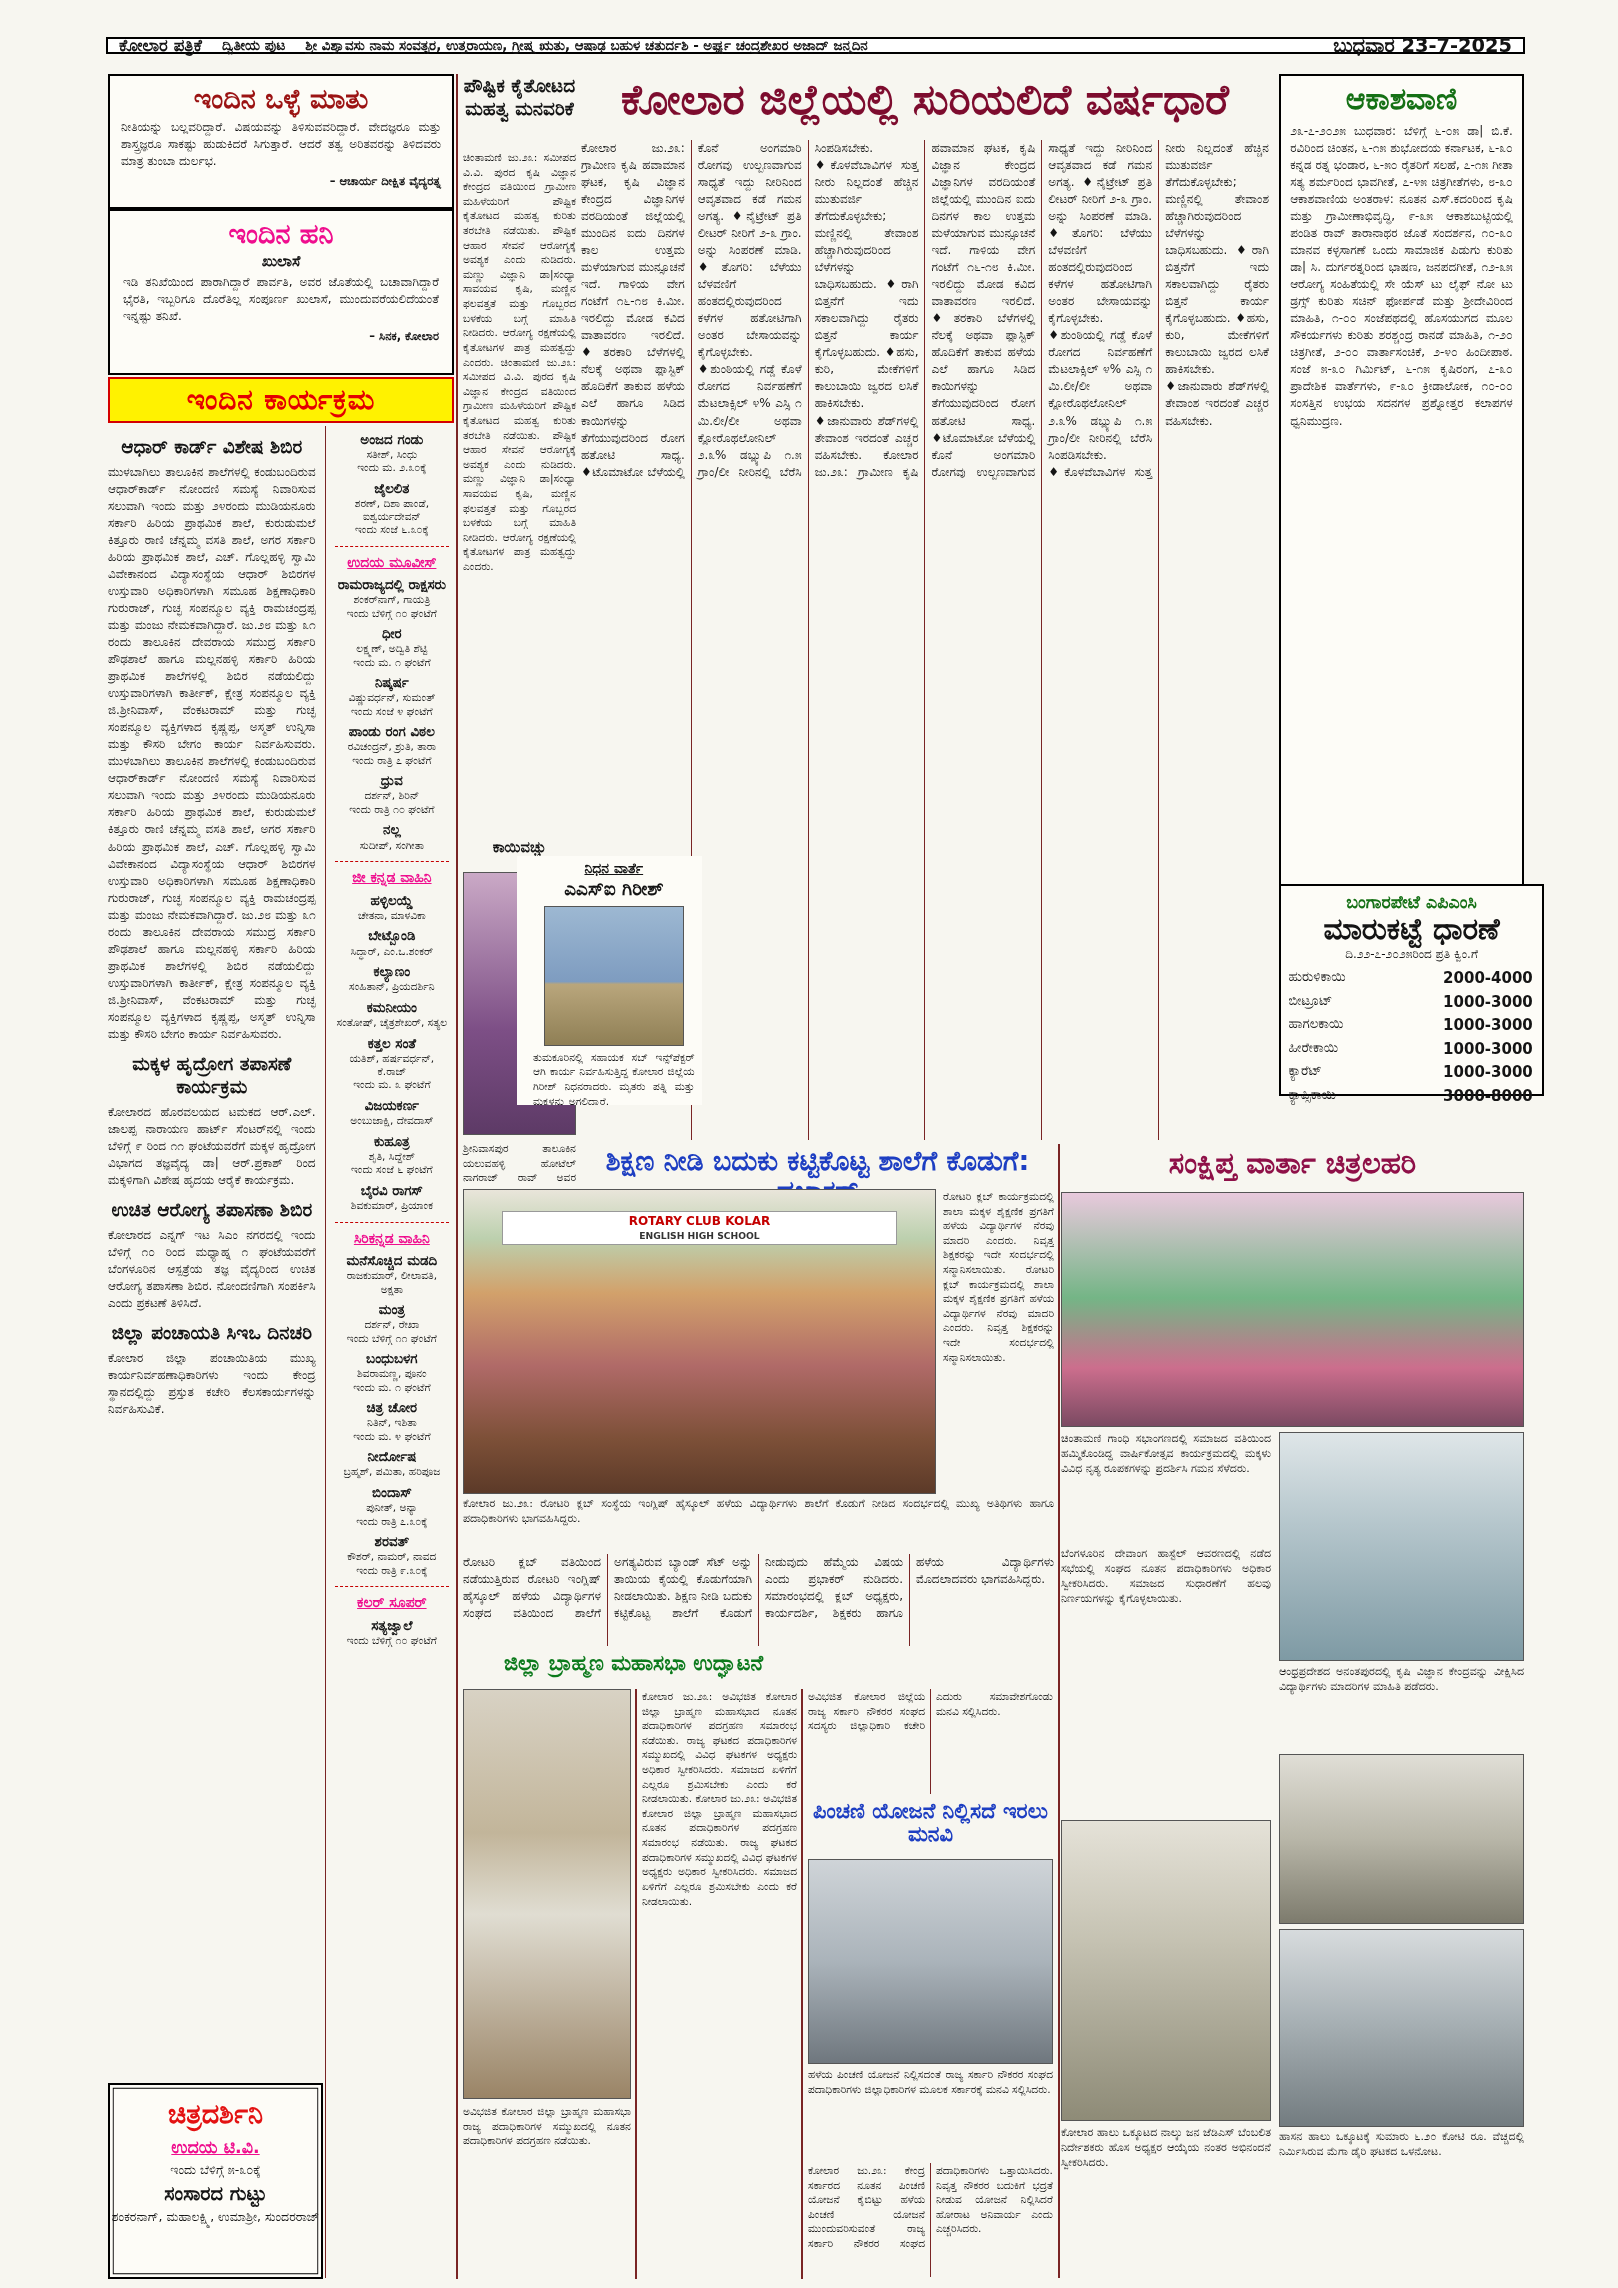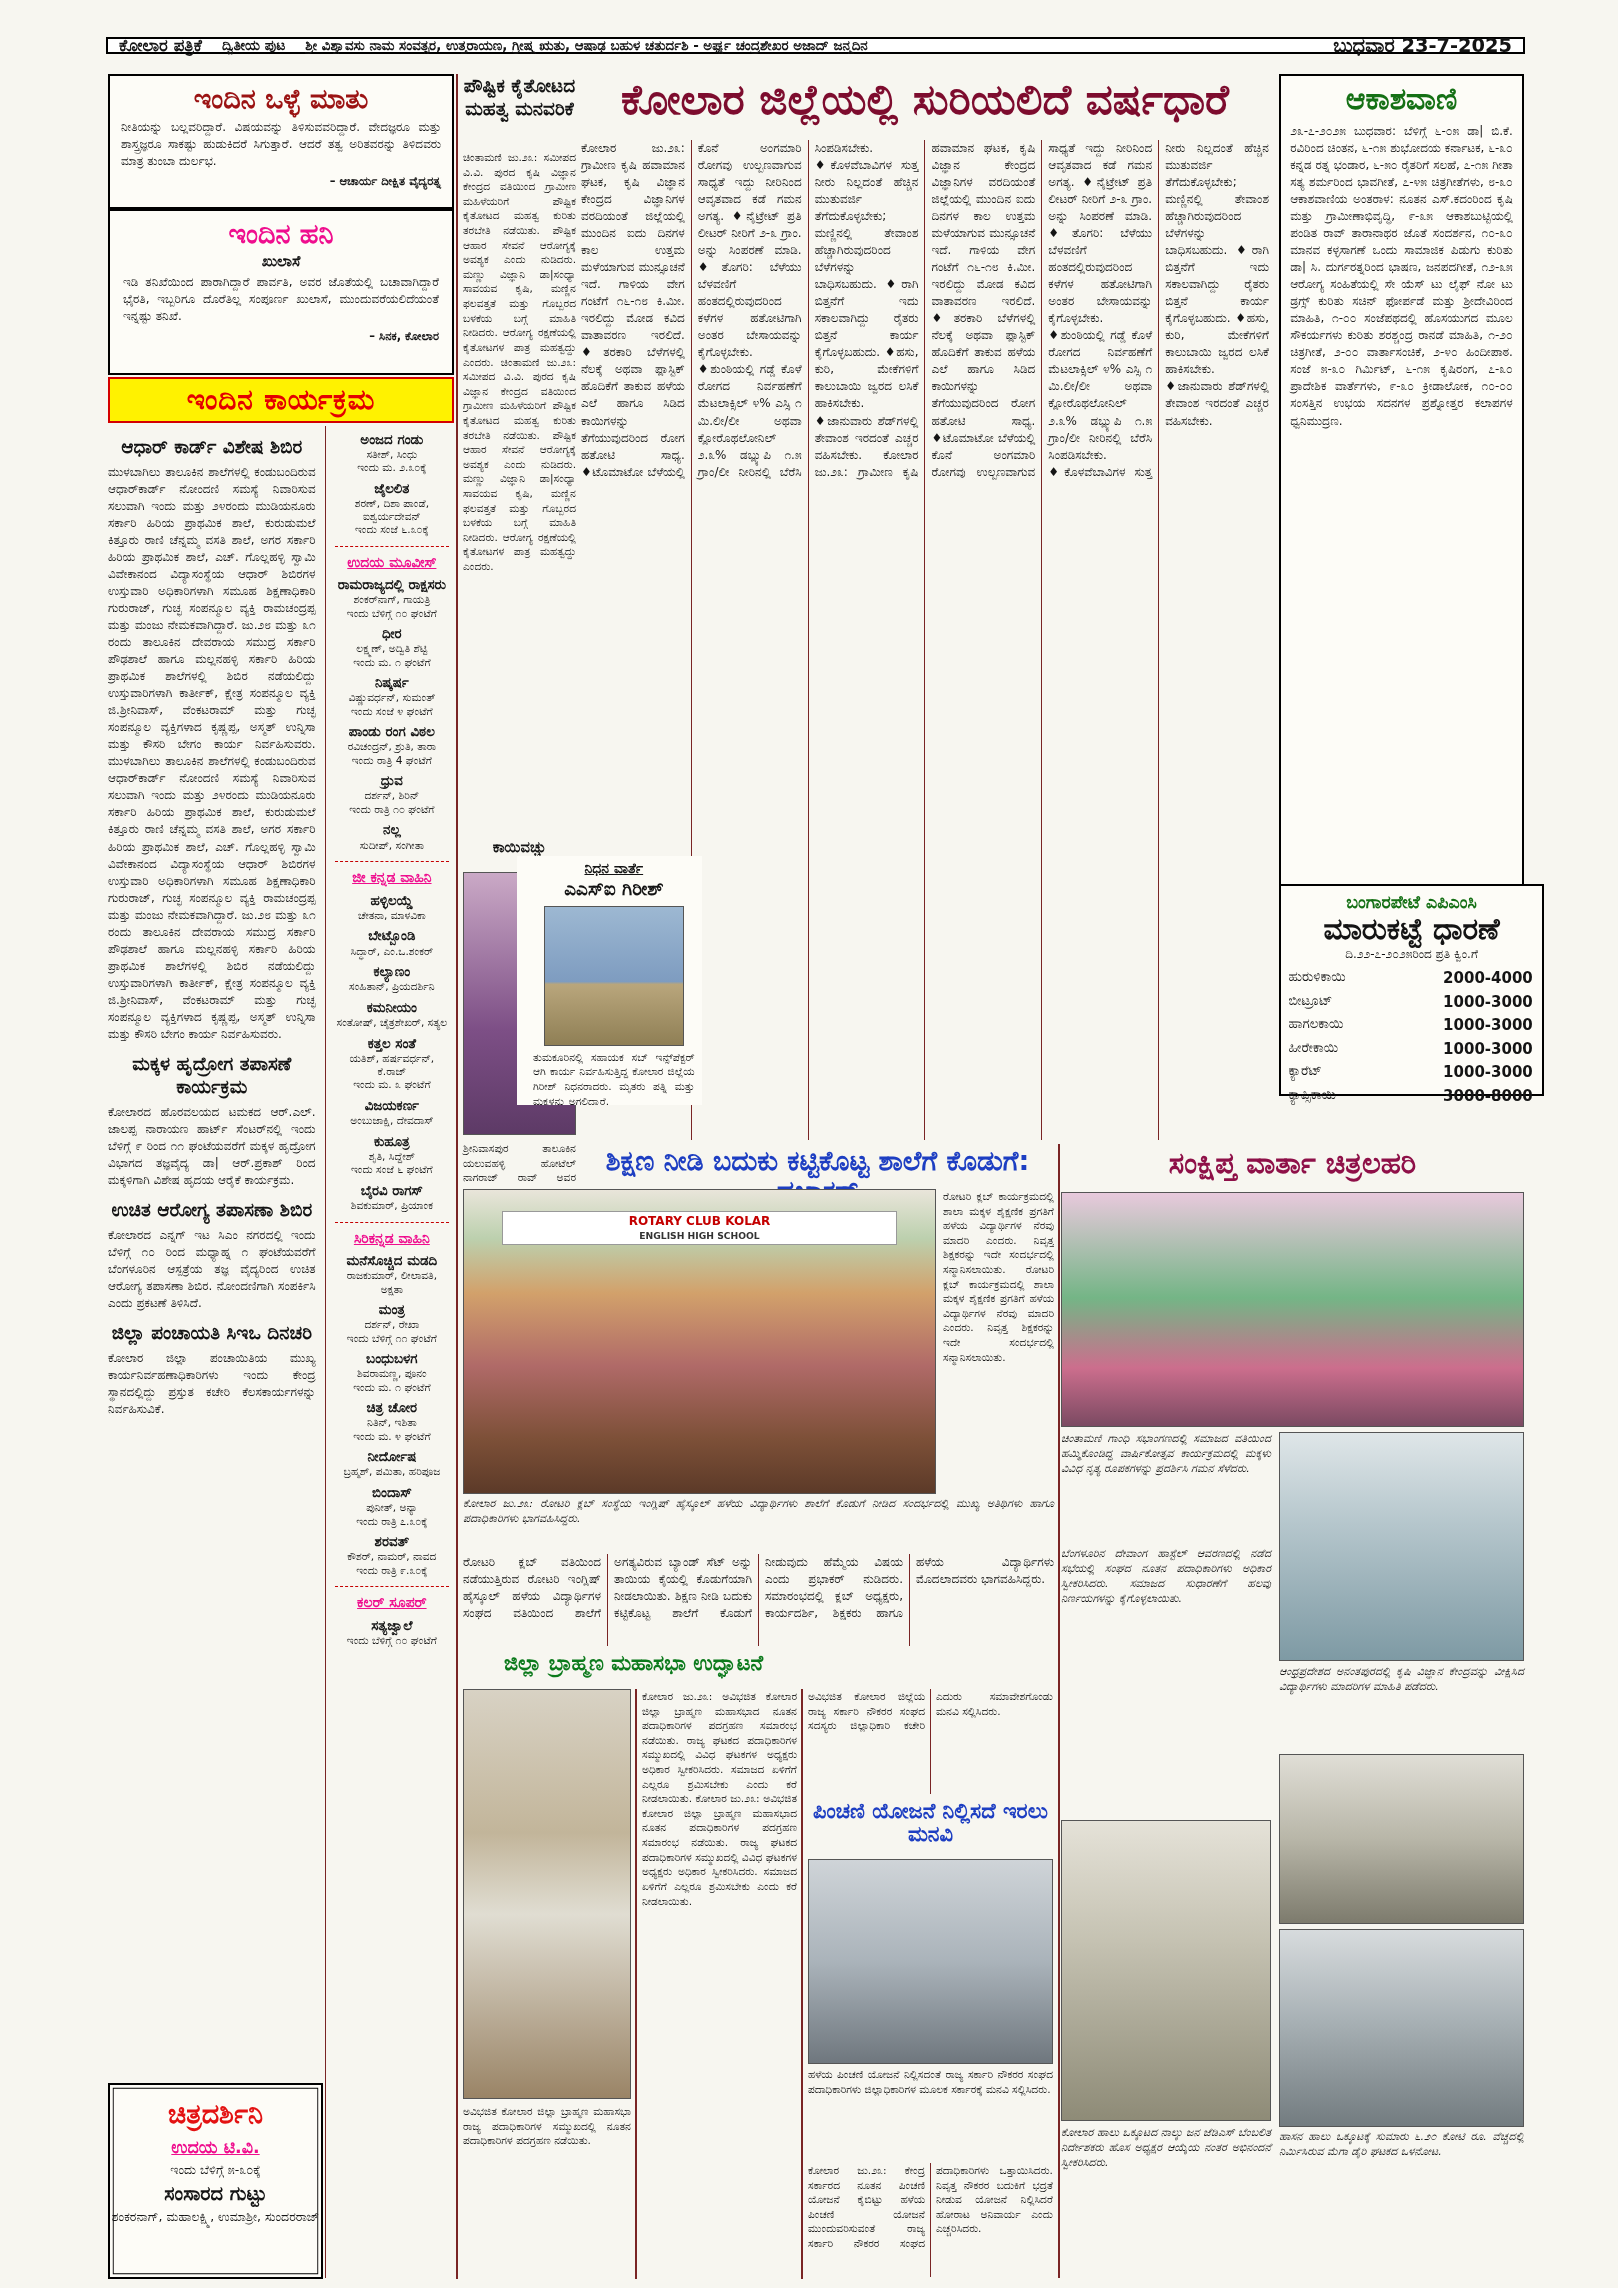--- a/index.html
+++ b/index.html
@@ -57,21 +57,21 @@
   .ph-rotary{background:linear-gradient(180deg,#e9e5da 0%,#bcd0ae 16%,#d2a16b 34%,#b06a68 58%,#7d5038 82%,#5c3a28 100%);}
   .ph-procession{background:linear-gradient(180deg,#d8d2c4 0%,#c2b59a 35%,#e0ddd2 55%,#9a8466 100%);}
   .ph-pension{background:linear-gradient(180deg,#cfd4d8 0%,#aab3ba 50%,#6f777e 100%);}
   .ph-stage{background:linear-gradient(180deg,#e8c9dc 0%,#74b586 45%,#cc6e8d 75%,#7b4a62 100%);}
   .ph-science{background:linear-gradient(180deg,#dfe6e8 0%,#b5c6cc 40%,#7e9aa4 100%);}
   .ph-group{background:linear-gradient(180deg,#e0ded6 0%,#b8b6a8 50%,#7d7b6d 100%);}
   .ph-garland{background:linear-gradient(180deg,#e5e2d8 0%,#c5c2b2 40%,#8e8b77 100%);}
   .ph-industrial{background:linear-gradient(180deg,#d7dbdd 0%,#a9b2b6 45%,#737c80 100%);}
   .ph-banner{position:absolute;left:8%;right:8%;top:7%;background:#fff;color:#c40000;
              font-size:12px;font-weight:bold;text-align:center;padding:1.8px 0;border:0.9px solid #999;}
-  .caption{font-size:11px;line-height:1.35;text-align:justify;font-style:italic;}
+  .caption{font-size:11px;line-height:1.35;text-align:justify;}
   
   .akash-title{color:#157015;font-size:30px;font-weight:bold;text-align:center;margin:3.7px 0 5.5px;}
   .market-region{color:#157015;font-size:17.5px;font-weight:bold;text-align:center;margin-top:5.5px;}
   .market-title{font-size:29.5px;font-weight:bold;text-align:center;line-height:1.1;}
   .market-note{font-size:12px;text-align:center;margin:1.8px 0 5.5px;}
   .mrow{display:flex;justify-content:space-between;padding:2.8px 9.2px 2.8px 7.4px;}
   .mname{font-size:13.4px;}
   .mval{font-size:15px;font-weight:bold;}
   
   .chitra{border:2.8px solid #000;box-shadow:inset 0 0 0 2.8px #fdfcf7, inset 0 0 0 3.7px #000;}
@@ -156,21 +156,21 @@
         <div class="li-time">ಇಂದು ಮ. ೧ ಘಂಟೆಗೆ</div>
       </div>
       <div class="li">
         <div class="li-t">ನಿಷ್ಕರ್ಷ</div>
         <div class="li-c">ವಿಷ್ಣುವರ್ಧನ್, ಸುಮಂತ್</div>
         <div class="li-time">ಇಂದು ಸಂಜೆ ೪ ಘಂಟೆಗೆ</div>
       </div>
       <div class="li">
         <div class="li-t">ಪಾಂಡು ರಂಗ ವಿಠಲ</div>
         <div class="li-c">ರವಿಚಂದ್ರನ್, ಶ್ರುತಿ, ತಾರಾ</div>
-        <div class="li-time">ಇಂದು ರಾತ್ರಿ 4 ಘಂಟೆಗೆ</div>
+        <div class="li-time">ಇಂದು ರಾತ್ರಿ ೭ ಘಂಟೆಗೆ</div>
       </div>
       <div class="li">
         <div class="li-t">ಧ್ರುವ</div>
         <div class="li-c">ದರ್ಶನ್, ಶಿರಿನ್</div>
         <div class="li-time">ಇಂದು ರಾತ್ರಿ ೧೦ ಘಂಟೆಗೆ</div>
       </div>
       <div class="li">
         <div class="li-t">ನಲ್ಲ</div>
         <div class="li-c">ಸುದೀಪ್, ಸಂಗೀತಾ</div>
 

